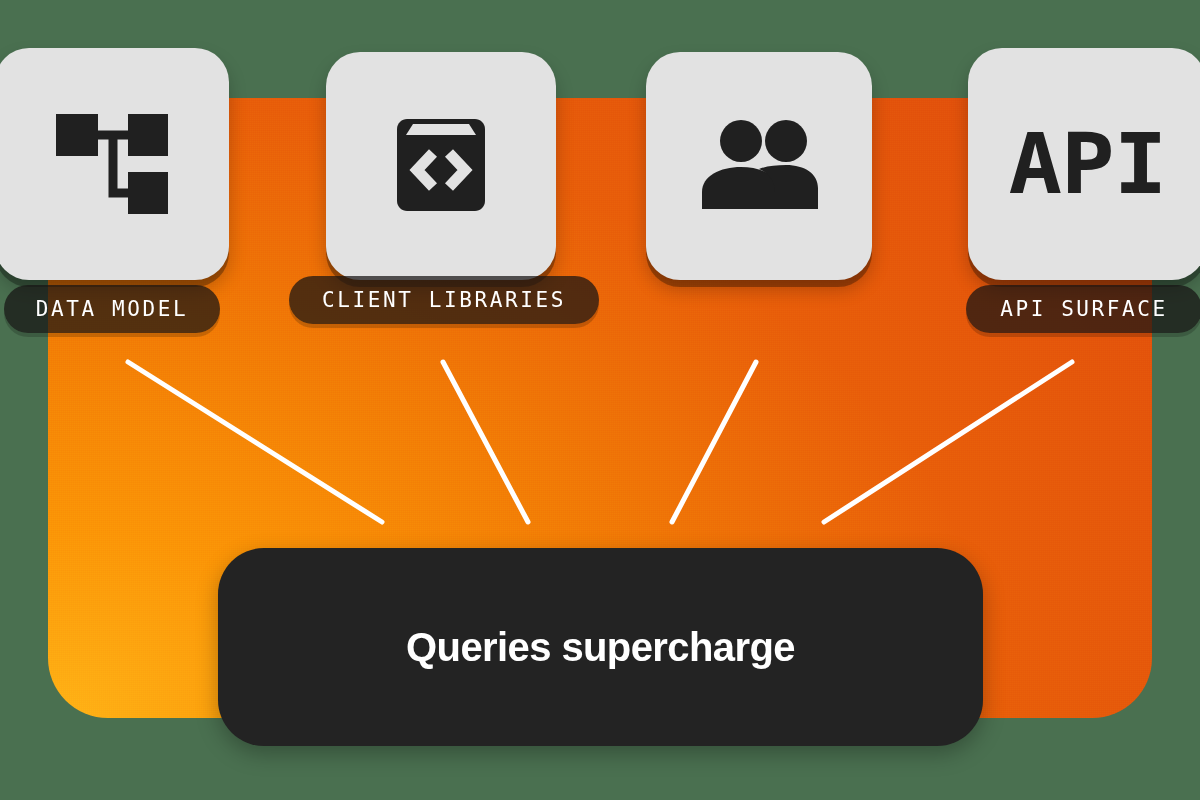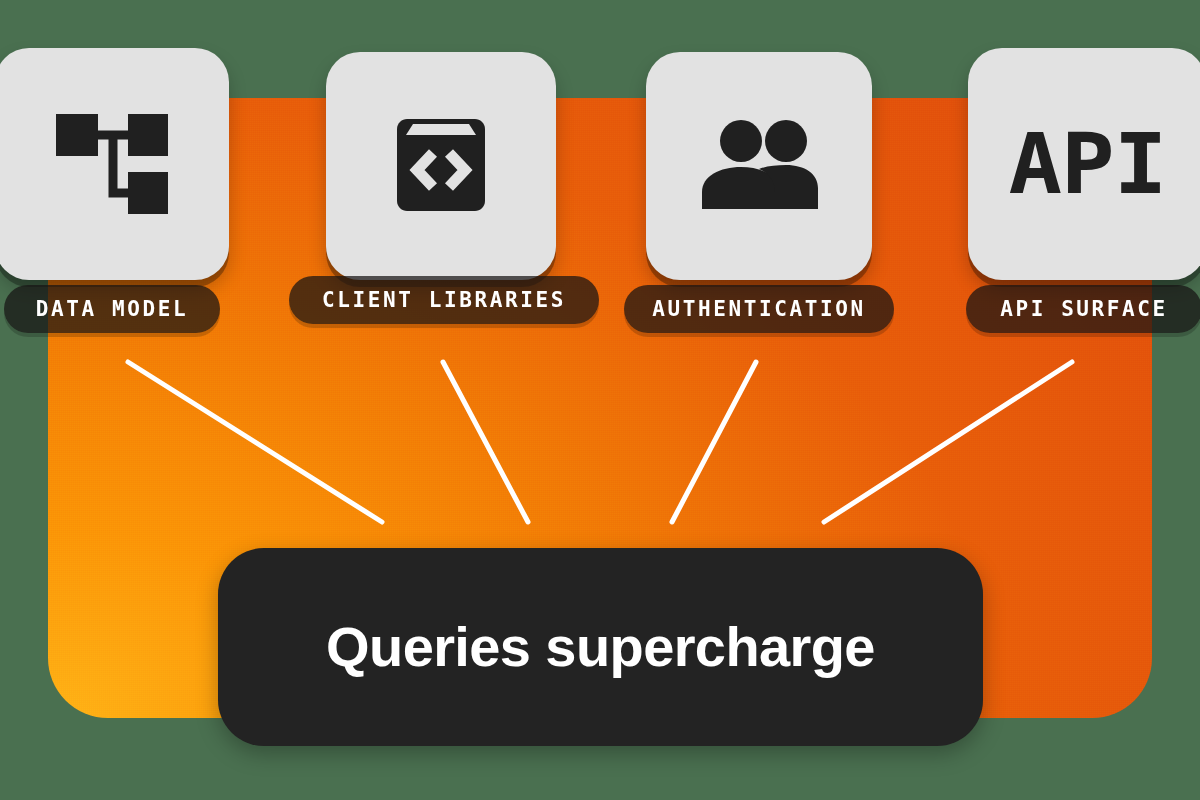--- a/index.html
+++ b/index.html
@@ -86,21 +86,21 @@
     border-radius: 24px;
     background: rgba(22,20,19,0.72);
     display: flex;
     align-items: center;
     justify-content: center;
     box-shadow: 0 4px 0 rgba(0,0,0,0.18);
   }
   .pill span {
     font-family: "DejaVu Sans Mono", "Liberation Mono", monospace;
     font-size: 21px;
-    font-weight: 700;
+    font-weight: 400;
     letter-spacing: 2.6px;
     color: #ffffff;
     white-space: nowrap;
   }
 
   
   #headline-card {
     position: absolute;
     left: 218px;
     top: 548px;
@@ -110,21 +110,21 @@
     border-radius: 46px;
     display: flex;
     align-items: center;
     justify-content: center;
     box-shadow: 0 8px 22px rgba(0,0,0,0.28);
   }
   #headline-text {
     color: #ffffff;
     font-family: "Liberation Sans", sans-serif;
     font-weight: 700;
-    font-size: 56px;
+    font-size: 40px;
     line-height: 1.16;
     text-align: center;
     letter-spacing: -0.6px;
     padding: 0 28px;
   }
   #headline-text .ln { display: block; }
 </style>
 </head>
 <body>
 
@@ -171,23 +171,20 @@
   <div class="icon-card" style="left:646px; top:52px; width:226px; height:228px;">
     <span class="glyph">
       <svg width="124" height="94" viewBox="0 0 124 94" fill="none">
         <circle cx="44" cy="22" r="21" fill="#202020"></circle>
         <circle cx="89" cy="22" r="21" fill="#202020"></circle>
         <path d="M5 90 V73 C5 57 23 48 44 48 C65 48 83 57 83 73 V90 Z" fill="#202020"></path>
         <path d="M78 90 V73 C78 62 72 54 62 50 C69 47 79 46 89 46 C108 46 121 55 121 69 V90 Z" fill="#202020"></path>
       </svg>
     </span>
   </div>
-  <div class="pill" style="left:624px; top:285px; width:270px;">
-    <span>AUTHENTICATION</span>
-  </div>
 
   <div class="icon-card" style="left:968px; top:48px; width:238px; height:232px;">
     <span class="glyph api-text">API</span>
   </div>
   <div class="pill" style="left:966px; top:285px; width:236px;">
     <span>API SURFACE</span>
   </div>
 
   <div id="headline-card">
     <div id="headline-text">

